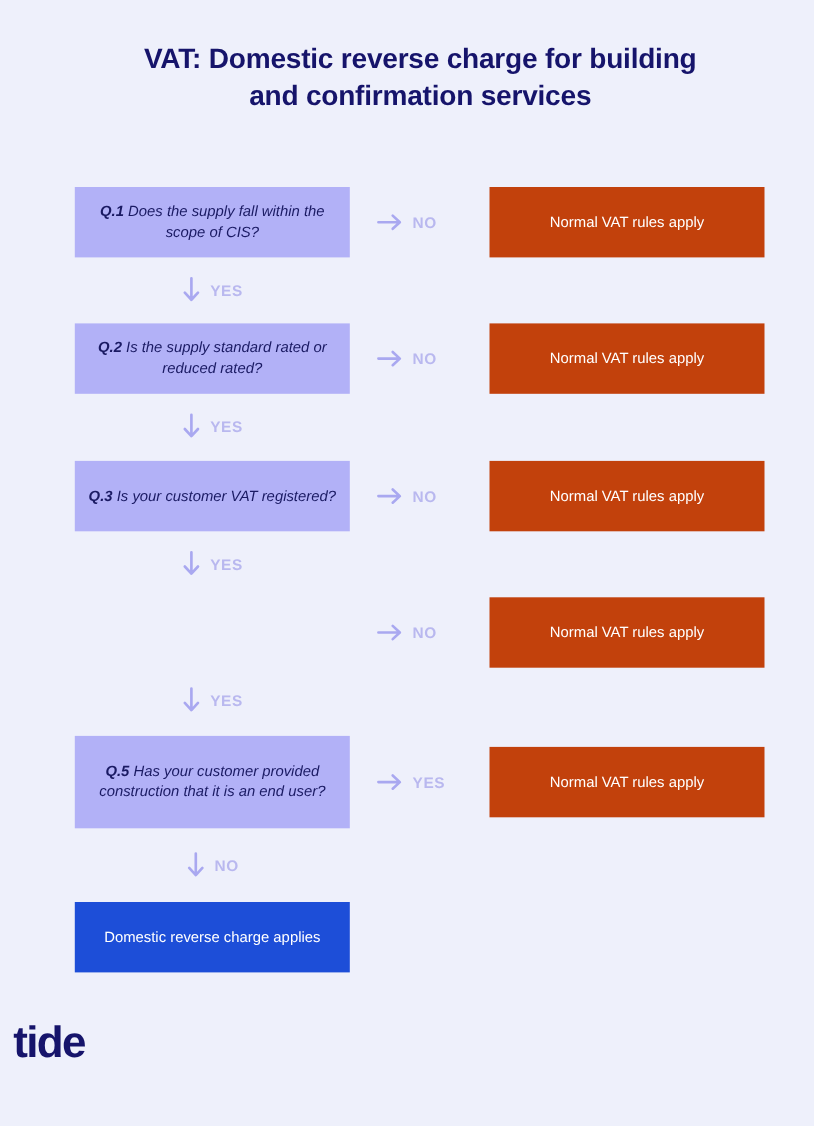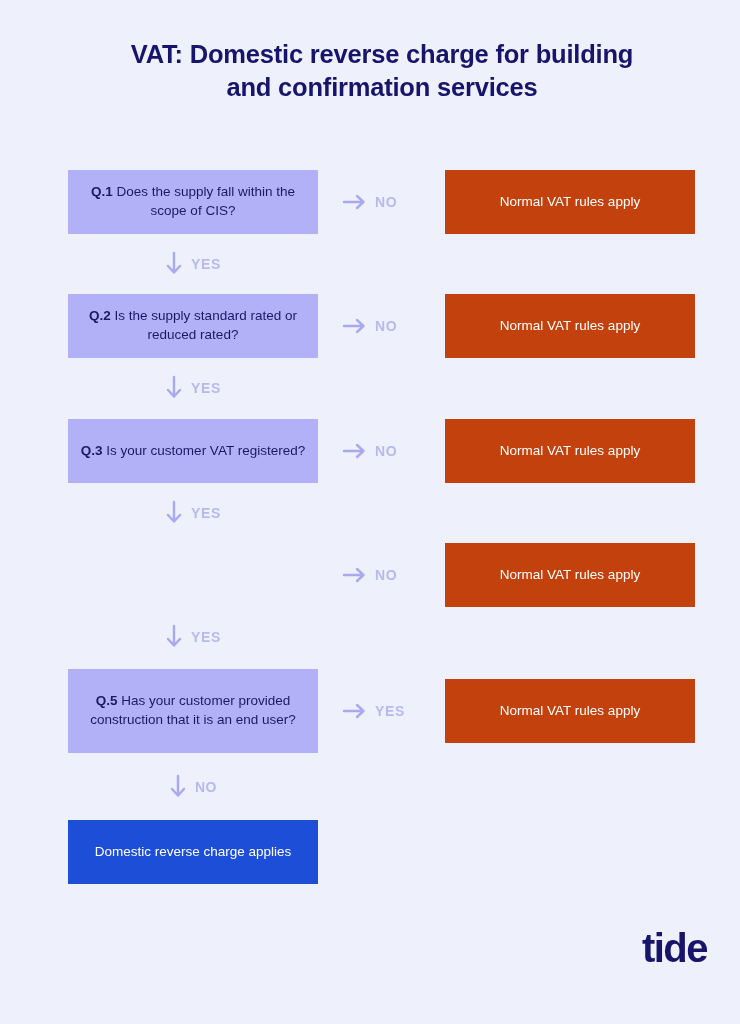--- a/index.html
+++ b/index.html
@@ -61,20 +61,21 @@
     background: #b2b1f7;
     box-sizing: border-box;
     display: flex;
     align-items: center;
     justify-content: center;
     padding: 0 12px;
     color: #1a1a63;
     font-size: 13.5px;
     line-height: 1.38;
     text-align: center;
+    font-style: italic;
   }
   .qbox .qnum {
     font-weight: bold;
   }
 
   
   .rbox {
     position: absolute;
     left: 433px;
     top: 0;
@@ -144,21 +145,21 @@
     line-height: 1.38;
     text-align: center;
   }
 
   
   .logo {
     position: absolute;
     left: 0;
     top: 928px;
     width: 695px;
-    text-align: right;
+    text-align: left;
     color: #16146b;
     font-size: 40px;
     font-weight: bold;
     letter-spacing: -1.5px;
     line-height: 1;
   }
 </style>
 </head>
 <body>
 

